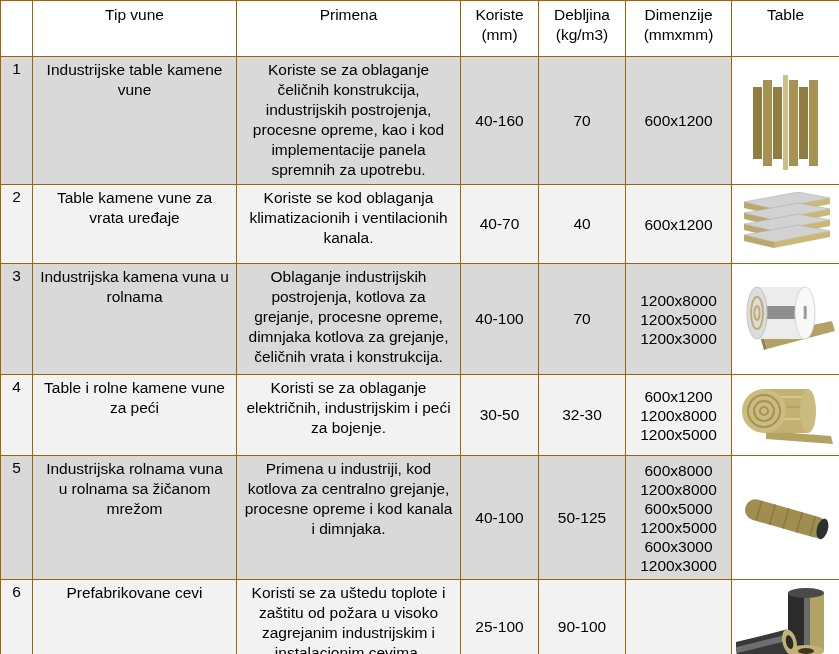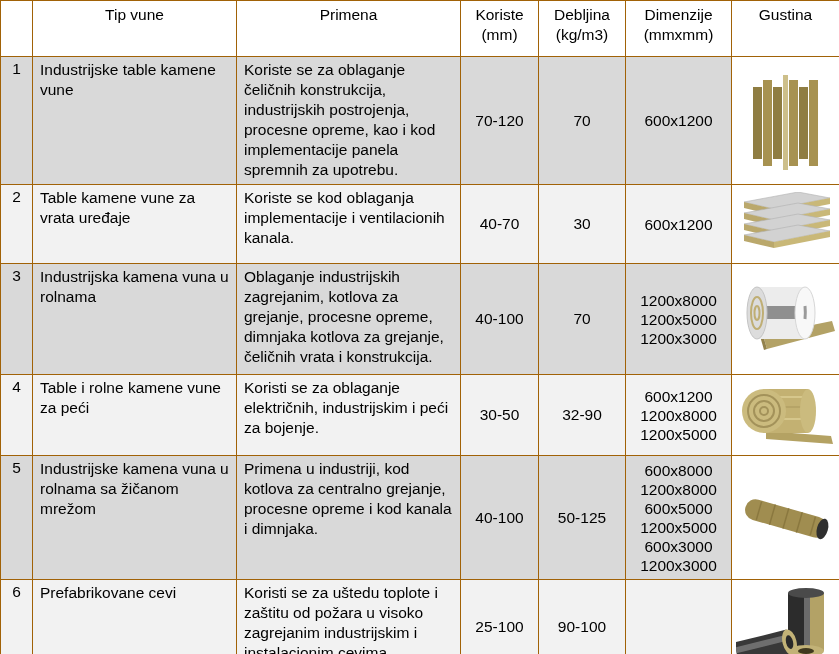--- a/index.html
+++ b/index.html
@@ -7,21 +7,21 @@
     width:839px;height:654px;overflow:hidden;
     font-family:"Liberation Sans",sans-serif;color:#000;
   }
   table{border-collapse:collapse;table-layout:fixed;width:839px;}
   td,th{border:1px solid #a16207;vertical-align:top;overflow:hidden;padding:0;}
   th{
     font-weight:normal;text-align:center;padding-top:4px;
     font-size:15.5px;line-height:20px;white-space:pre-line;
   }
   td.num{text-align:center;padding-top:3px;font-size:15.5px;}
-  td.tip,td.pri{padding:3px 7px 2px 7px;font-size:15.5px;line-height:20px;text-align:left;}
+  td.tip,td.pri{padding:3px 7px 2px 7px;font-size:15.5px;line-height:20px;text-align:center;}
   td.ctr{text-align:center;vertical-align:middle;font-size:15.5px;line-height:20px;}
   td.dim{white-space:pre-line;line-height:19px;}
   td.img{background:#fff;vertical-align:middle;text-align:center;}
   tr.shade td{background:#d9d9d9;}
   tr.light td{background:#f2f2f2;}
   tr.shade td.img, tr.light td.img{background:#fff;}
   tr.hd   > *{height:51px;}
   tr.r1 td{height:122px;}
   tr.r2 td{height:73px;}
   tr.r3 td{height:105px;}
@@ -47,51 +47,51 @@
     <tr class="hd">
       <th></th>
       <th>Tip vune</th>
       <th>Primena</th>
       <th>Koriste
 (mm)</th>
       <th>Debljina
 (kg/m3)</th>
       <th>Dimenzije
 (mmxmm)</th>
-      <th>Gustina</th>
+      <th>Table</th>
     </tr>
   </thead>
   <tbody>
 
     <tr class="r1 shade">
       <td class="num">1</td>
       <td class="tip">Industrijske table kamene vune</td>
       <td class="pri">Koriste se za oblaganje čeličnih konstrukcija, industrijskih postrojenja, procesne opreme, kao i kod implementacije panela spremnih za upotrebu.</td>
-      <td class="ctr">70-120</td>
+      <td class="ctr">40-160</td>
       <td class="ctr">70</td>
       <td class="ctr dim">600x1200</td>
       <td class="img">
         <svg width="88" height="108" viewBox="0 0 88 108">
           <rect x="11" y="20" width="9" height="72" fill="#8f7d42"></rect>
           <rect x="21" y="13" width="9" height="86" fill="#a79251"></rect>
           <rect x="31" y="20" width="9" height="72" fill="#8f7d42"></rect>
           <rect x="41" y="8" width="5" height="95" fill="#cdbf8a"></rect>
           <rect x="47" y="13" width="9" height="86" fill="#a79251"></rect>
           <rect x="57" y="20" width="9" height="72" fill="#8f7d42"></rect>
           <rect x="67" y="13" width="9" height="86" fill="#a79251"></rect>
         </svg>
       </td>
     </tr>
 
     <tr class="r2 light">
       <td class="num">2</td>
       <td class="tip">Table kamene vune za vrata uređaje</td>
-      <td class="pri">Koriste se kod oblaganja implementacije i ventilacionih kanala.</td>
+      <td class="pri">Koriste se kod oblaganja klimatizacionih i ventilacionih kanala.</td>
       <td class="ctr">40-70</td>
-      <td class="ctr">30</td>
+      <td class="ctr">40</td>
       <td class="ctr dim">600x1200</td>
       <td class="img">
         <svg width="100" height="64" viewBox="0 0 100 64">
           <defs>
             <g id="board">
               <polygon points="8,10 62,0 94,6 38,17" fill="#d2d2d2" stroke="#b0b0b0" stroke-width="0.6"></polygon>
               <polygon points="8,10 38,17 38,23 8,16" fill="#baa86c"></polygon>
               <polygon points="38,17 94,6 94,12 38,23" fill="#c9b878"></polygon>
             </g>
           </defs>
@@ -99,21 +99,21 @@
           <use href="#board" y="11"></use>
           <use href="#board" y="22"></use>
           <use href="#board" y="33"></use>
         </svg>
       </td>
     </tr>
 
     <tr class="r3 shade">
       <td class="num">3</td>
       <td class="tip">Industrijska kamena vuna u rolnama</td>
-      <td class="pri">Oblaganje industrijskih zagrejanim, kotlova za grejanje, procesne opreme, dimnjaka kotlova za grejanje, čeličnih vrata i konstrukcija.</td>
+      <td class="pri">Oblaganje industrijskih postrojenja, kotlova za grejanje, procesne opreme, dimnjaka kotlova za grejanje, čeličnih vrata i konstrukcija.</td>
       <td class="ctr">40-100</td>
       <td class="ctr">70</td>
       <td class="ctr dim">1200x8000
 1200x5000
 1200x3000</td>
       <td class="img">
         <svg width="102" height="92" viewBox="0 0 102 92">
           <polygon points="28,62 97,48 100,58 32,76" fill="#b3a266"></polygon>
           <polygon points="28,62 32,76 29,77 25,63" fill="#93824c"></polygon>
           <rect x="22" y="14" width="48" height="52" fill="#ececec"></rect>
@@ -125,21 +125,21 @@
           <ellipse cx="22" cy="40" rx="2.5" ry="7" fill="none" stroke="#bfae74" stroke-width="2"></ellipse>
         </svg>
       </td>
     </tr>
 
     <tr class="r4 light">
       <td class="num">4</td>
       <td class="tip">Table i rolne kamene vune za peći</td>
       <td class="pri">Koristi se za oblaganje električnih, industrijskim i peći za bojenje.</td>
       <td class="ctr">30-50</td>
-      <td class="ctr">32-90</td>
+      <td class="ctr">32-30</td>
       <td class="ctr dim">600x1200
 1200x8000
 1200x5000</td>
       <td class="img">
         <svg width="100" height="68" viewBox="0 0 100 68">
           <polygon points="30,50 95,55 97,63 30,58" fill="#b4a263"></polygon>
           <rect x="28" y="8" width="44" height="44" fill="#c3b172"></rect>
           <line x1="30" y1="16" x2="72" y2="16" stroke="#d6c78c" stroke-width="2"></line>
           <line x1="30" y1="26" x2="72" y2="26" stroke="#b2a165" stroke-width="1.5"></line>
           <line x1="30" y1="38" x2="72" y2="38" stroke="#d6c78c" stroke-width="2"></line>
@@ -147,21 +147,21 @@
           <circle cx="28" cy="30" r="22" fill="#cbbb7e"></circle>
           <circle cx="28" cy="30" r="16" fill="none" stroke="#a3925a" stroke-width="2"></circle>
           <circle cx="28" cy="30" r="10" fill="none" stroke="#a3925a" stroke-width="2"></circle>
           <circle cx="28" cy="30" r="4" fill="none" stroke="#a3925a" stroke-width="2"></circle>
         </svg>
       </td>
     </tr>
 
     <tr class="r5 shade">
       <td class="num">5</td>
-      <td class="tip">Industrijske kamena vuna u rolnama sa žičanom mrežom</td>
+      <td class="tip">Industrijska rolnama vuna u rolnama sa žičanom mrežom</td>
       <td class="pri">Primena u industriji, kod kotlova za centralno grejanje, procesne opreme i kod kanala i dimnjaka.</td>
       <td class="ctr">40-100</td>
       <td class="ctr">50-125</td>
       <td class="ctr dim">600x8000
 1200x8000
 600x5000
 1200x5000
 600x3000
 1200x3000</td>
       <td class="img">

